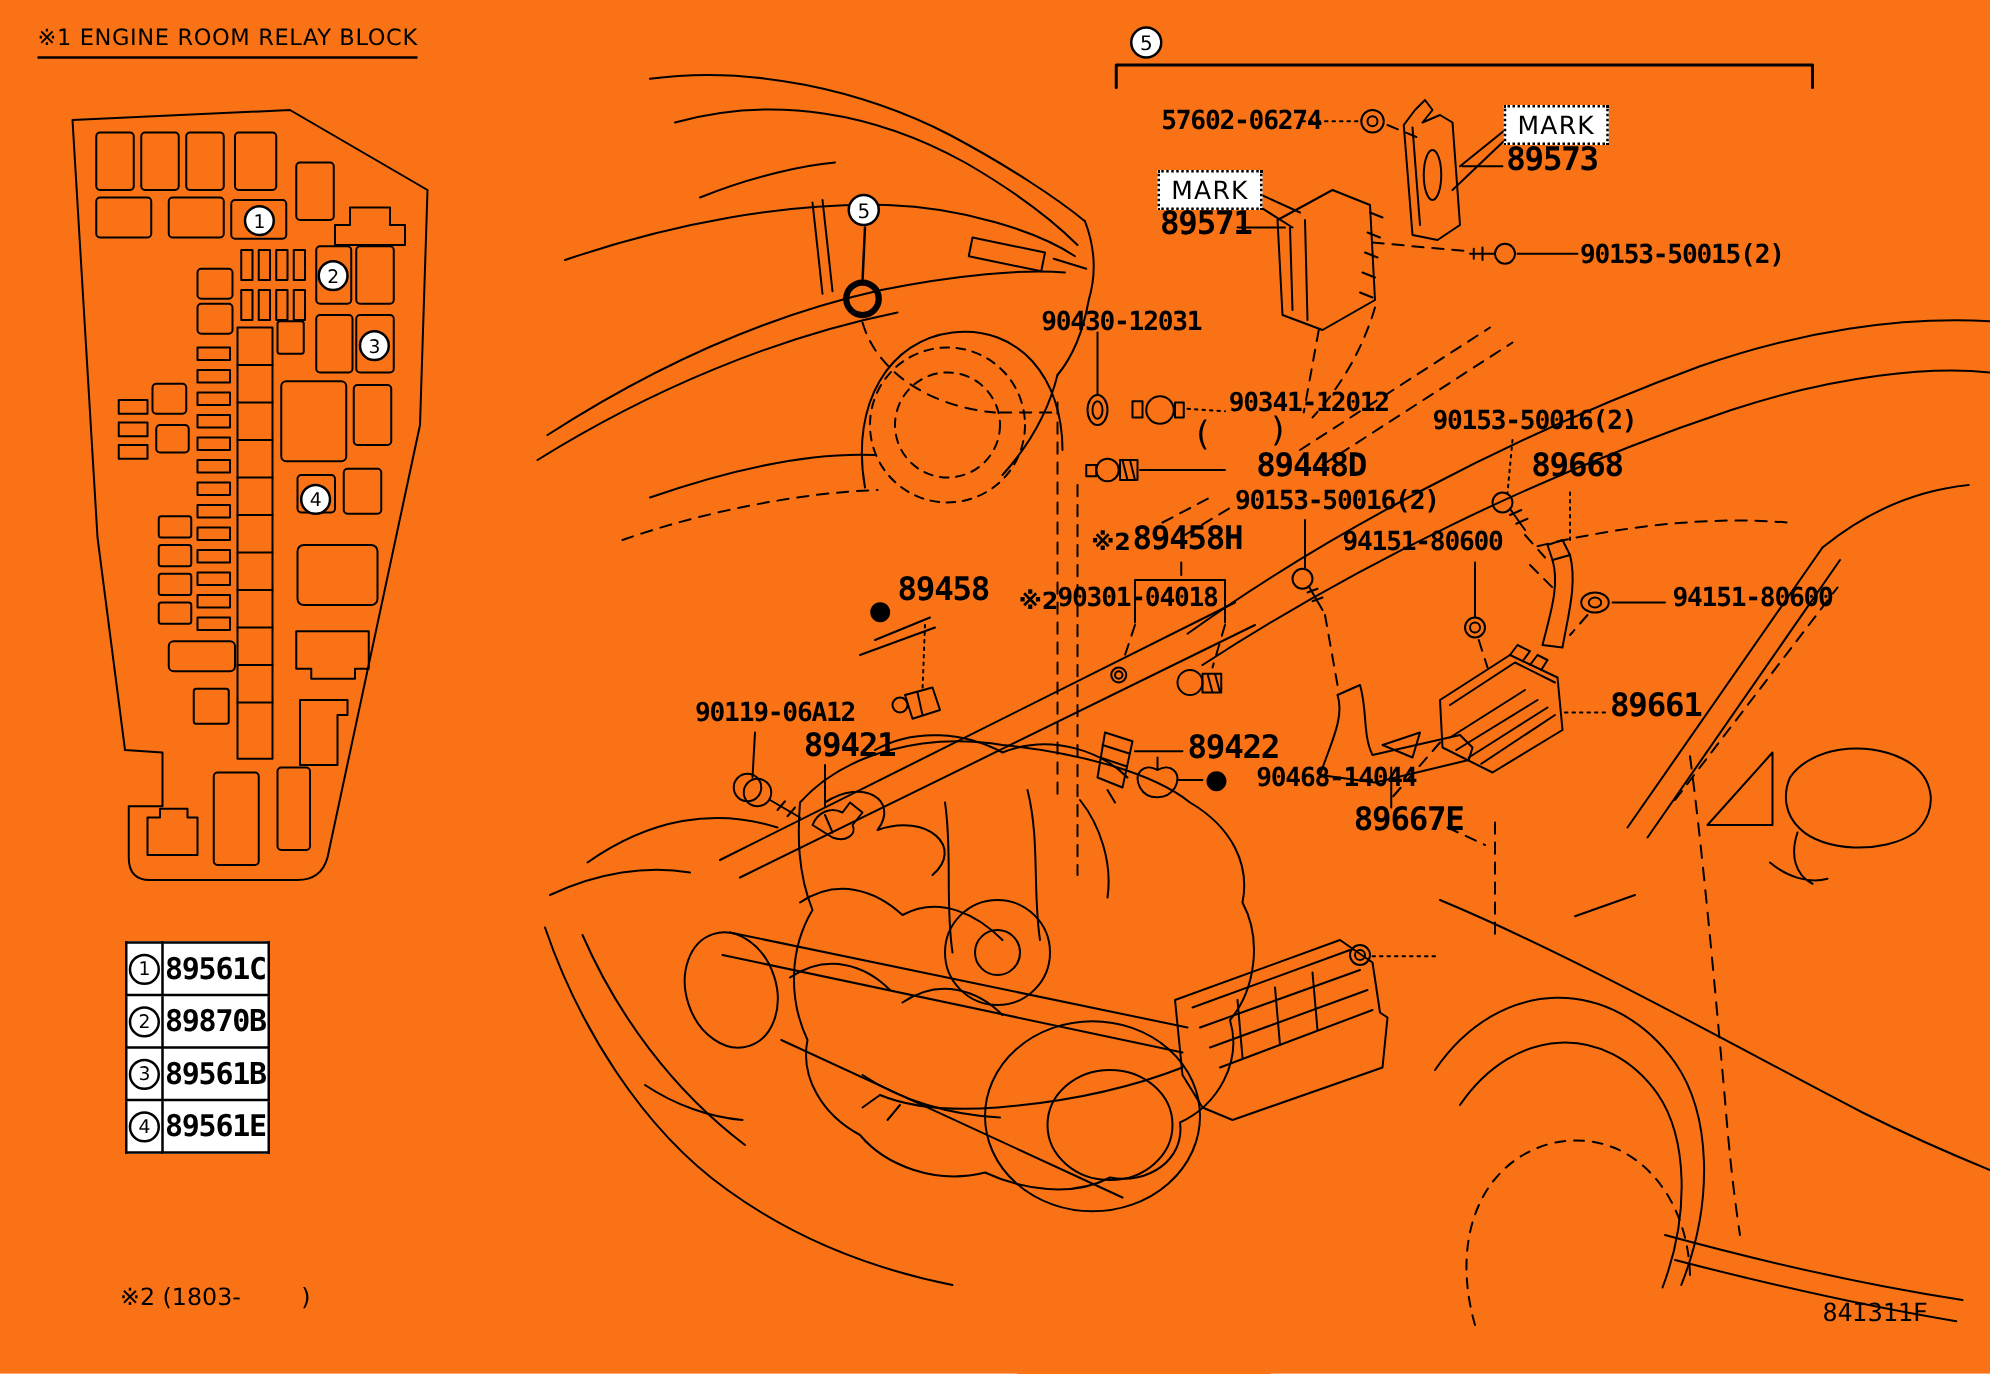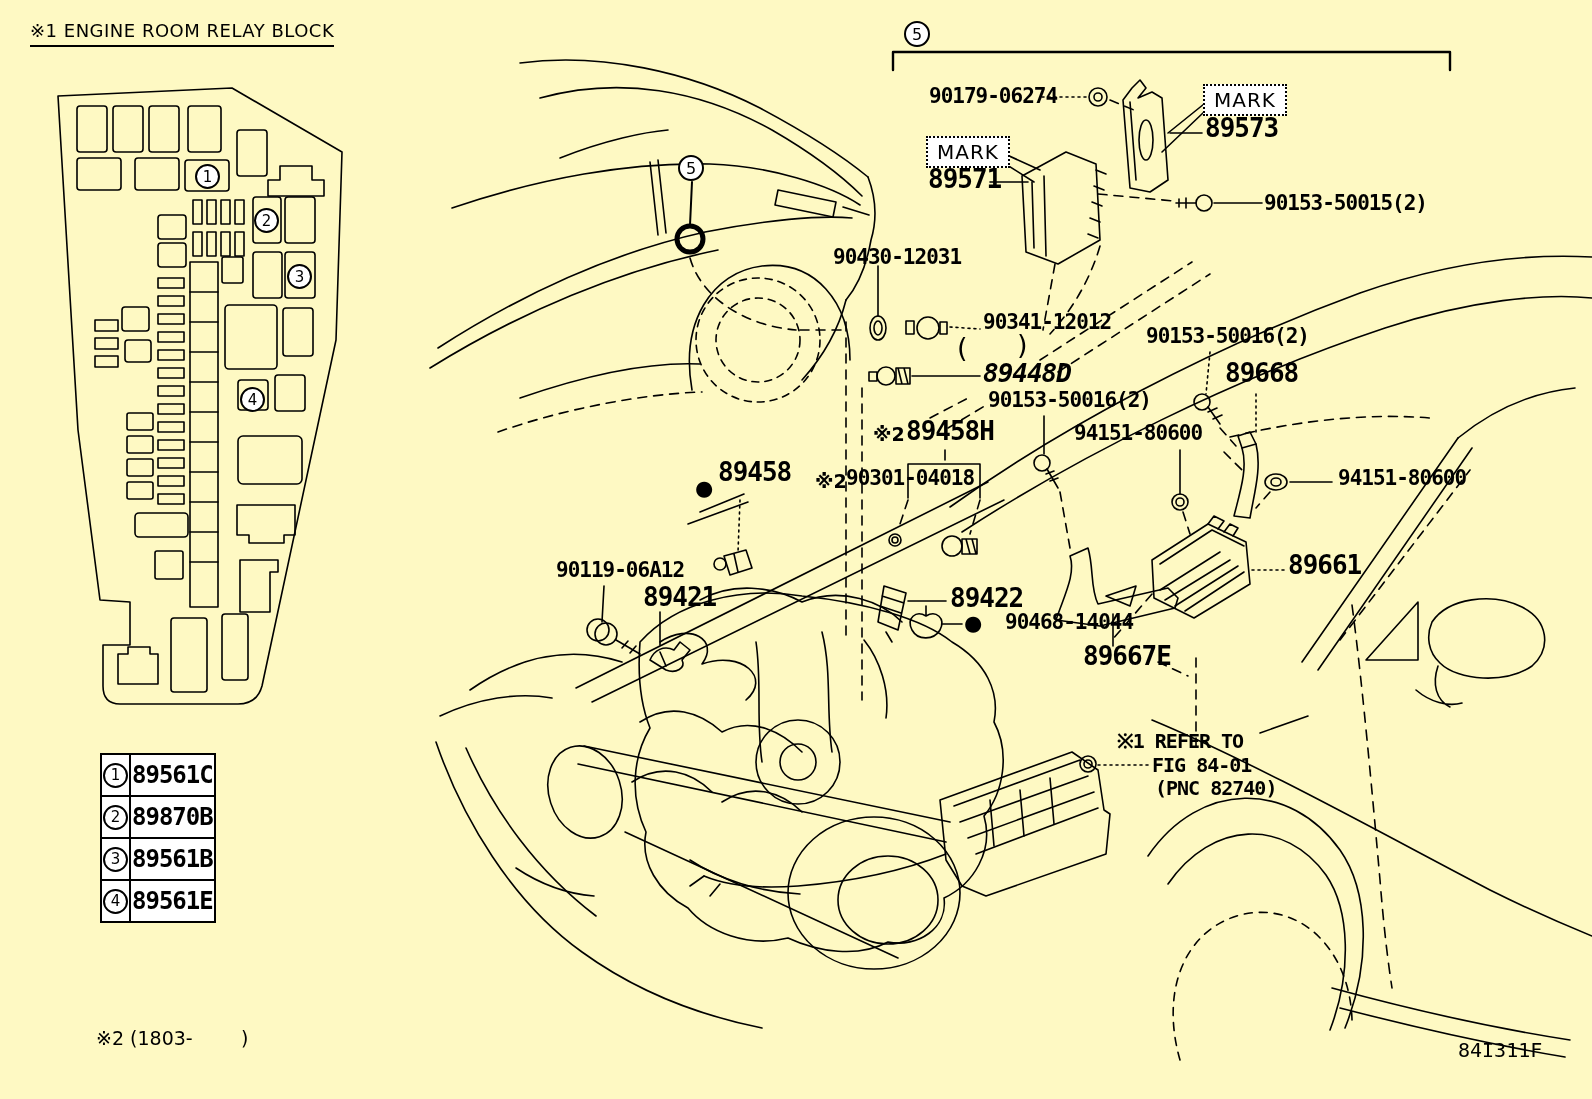--- a/index.html
+++ b/index.html
@@ -1,16 +1,16 @@
 <!DOCTYPE html>
 <html><head>
 <meta charset="utf-8">
 <style>
   html,body{margin:0;padding:0;background:#fff;}
-  .canvas{position:relative;width:1592px;height:1099px;background:#fef9c3;overflow:hidden;
+  .canvas{position:relative;width:1592px;height:1099px;background:#f97316;overflow:hidden;
           font-family:"DejaVu Sans",sans-serif;color:#000;}
   svg.art{position:absolute;left:0;top:0;}
   .lbl{position:absolute;font-family:"DejaVu Sans Mono",monospace;font-weight:bold;
        font-size:21px;line-height:1;white-space:nowrap;letter-spacing:-1px;}
   .lbl-lg{font-size:26px;}
   .prefix{font-family:"DejaVu Sans",sans-serif;font-weight:bold;font-size:19px;letter-spacing:0;}
   .bullet{position:absolute;font-size:21px;line-height:1;font-family:"DejaVu Sans",sans-serif;}
   .markbox{position:absolute;border:2px dotted #000;font-family:"DejaVu Sans",sans-serif;
            font-size:20px;line-height:1;padding:4px 9px;letter-spacing:1px;background:#fff;}
   .callout{position:absolute;width:26px;height:26px;border:2px solid #000;border-radius:50%;
@@ -347,55 +347,50 @@
 <div class="callout callout-sm" style="left:254px;top:208px;">
       <span>2</span>
     </div>
 <div class="callout callout-sm" style="left:287px;top:264px;">
       <span>3</span>
     </div>
 <div class="callout callout-sm" style="left:240px;top:387px;">
       <span>4</span>
     </div>
 
-<div class="lbl" style="left:929px;top:86px;">90179-06274</div>
+<div class="lbl" style="left:929px;top:86px;">57602-06274</div>
 <div class="markbox" style="left:1203px;top:84px;">MARK</div>
 <div class="lbl lbl-lg" style="left:1205px;top:115px;">89573</div>
 <div class="markbox" style="left:926px;top:136px;">MARK</div>
 <div class="lbl lbl-lg" style="left:928px;top:166px;">89571</div>
 <div class="lbl" style="left:1264px;top:193px;">90153-50015(2)</div>
 <div class="lbl" style="left:833px;top:247px;">90430-12031</div>
 <div class="lbl" style="left:983px;top:312px;">90341-12012</div>
 <div class="paren" style="left:957px;top:334px;">(</div>
 <div class="paren" style="left:1017px;top:331px;">)</div>
-<div class="lbl lbl-lg" style="left:983px;top:360px;font-style:italic;">89448D</div>
+<div class="lbl lbl-lg" style="left:1005px;top:360px;">89448D</div>
 <div class="lbl" style="left:988px;top:390px;">90153-50016(2)</div>
 <div class="lbl prefix" style="left:873px;top:425px;">※2</div>
 <div class="lbl lbl-lg" style="left:906px;top:418px;">89458H</div>
 <div class="lbl" style="left:1146px;top:326px;">90153-50016(2)</div>
 <div class="lbl lbl-lg" style="left:1225px;top:360px;">89668</div>
 <div class="lbl" style="left:1074px;top:423px;">94151-80600</div>
 <div class="lbl" style="left:1338px;top:468px;">94151-80600</div>
 <div class="lbl prefix" style="left:815px;top:472px;">※2</div>
 <div class="lbl" style="left:846px;top:468px;">90301-04018</div>
 <div class="bullet" style="left:695px;top:478px;">●</div>
 <div class="lbl lbl-lg" style="left:718px;top:459px;">89458</div>
 <div class="lbl" style="left:556px;top:560px;">90119-06A12</div>
 <div class="lbl lbl-lg" style="left:643px;top:584px;">89421</div>
 <div class="lbl lbl-lg" style="left:950px;top:585px;">89422</div>
 <div class="bullet" style="left:964px;top:613px;">●</div>
 <div class="lbl" style="left:988px;top:612px;margin-left:17px;">90468-14044</div>
 <div class="lbl lbl-lg" style="left:1288px;top:552px;">89661</div>
 <div class="lbl lbl-lg" style="left:1083px;top:643px;">89667E</div>
 
-<div class="refer">
-  <div>※1 REFER TO</div>
-  <div class="l2">FIG 84-01</div>
-  <div class="l3">(PNC 82740)</div>
-</div>
 
 <table class="parttable">
   <tbody>
   <tr>
     <td><span class="circnum">1</span></td>
     <td class="pnc">89561C</td>
   </tr>
   <tr>
     <td><span class="circnum">2</span></td>
     <td class="pnc">89870B</td>

